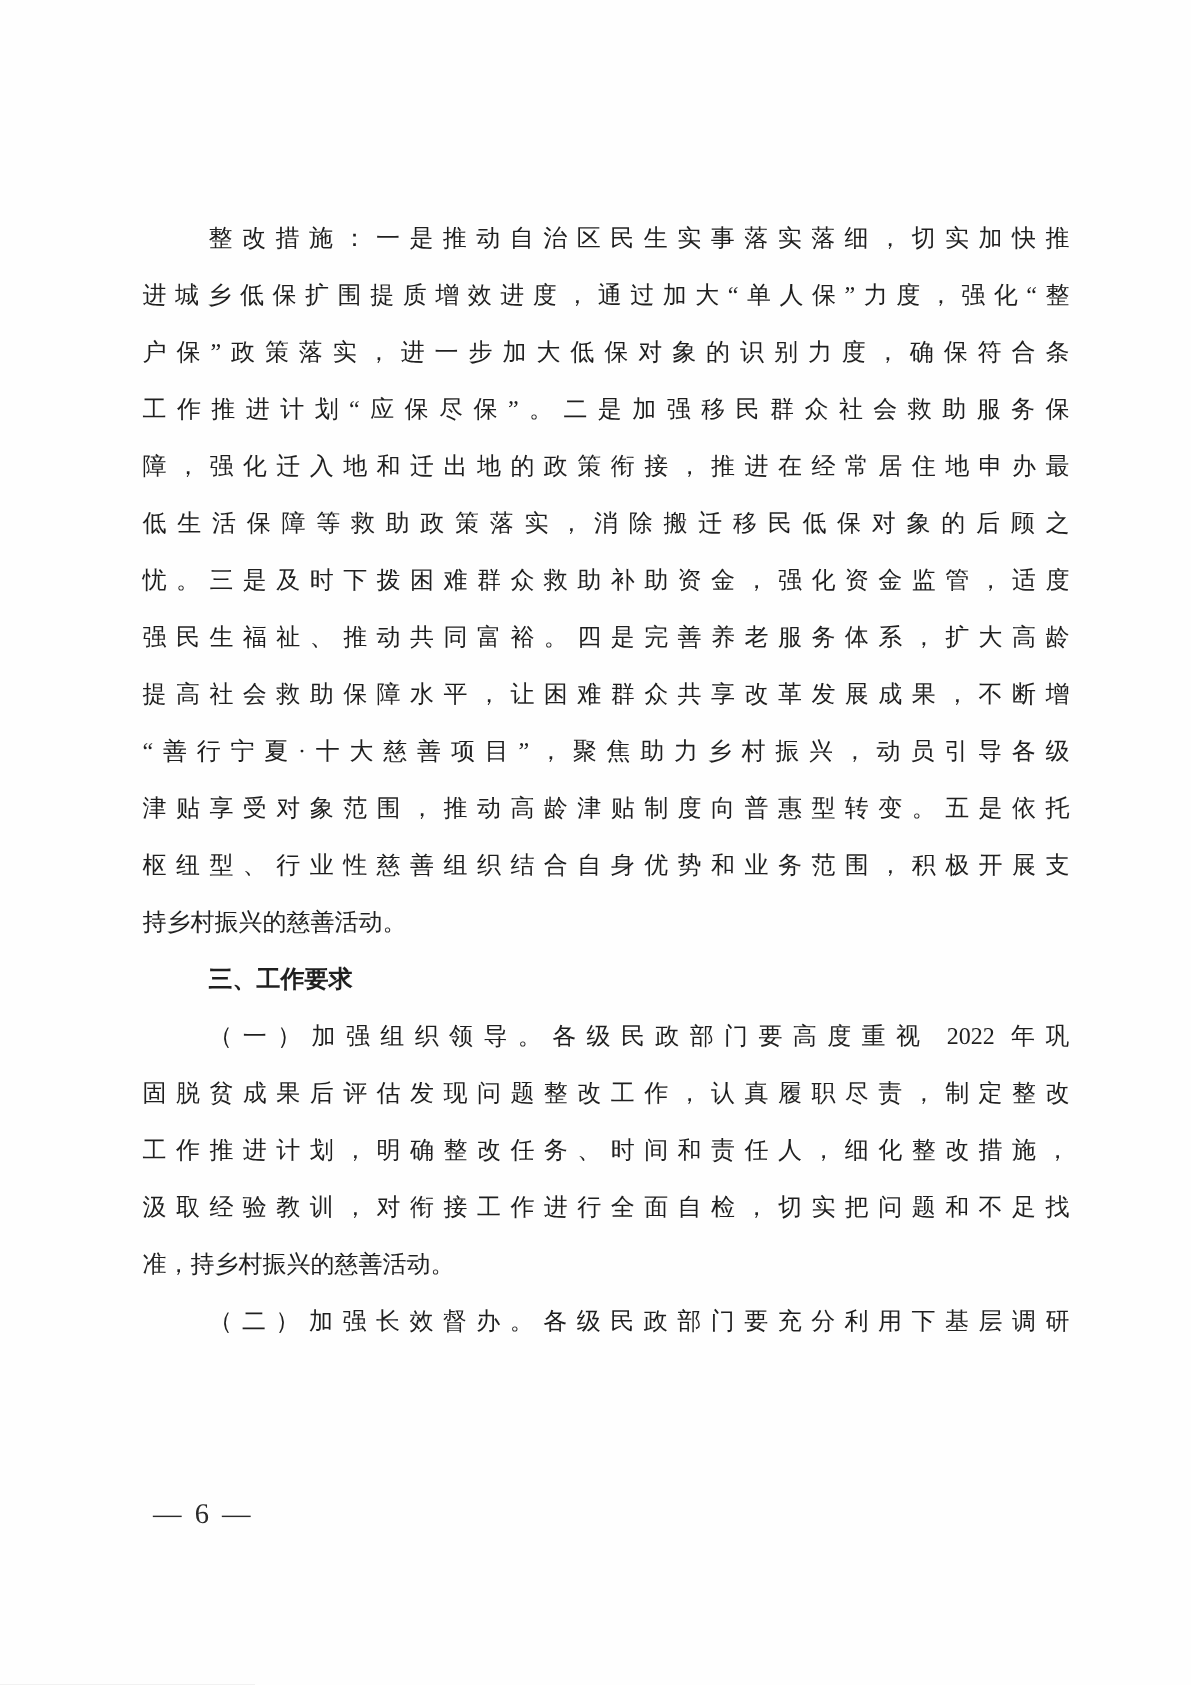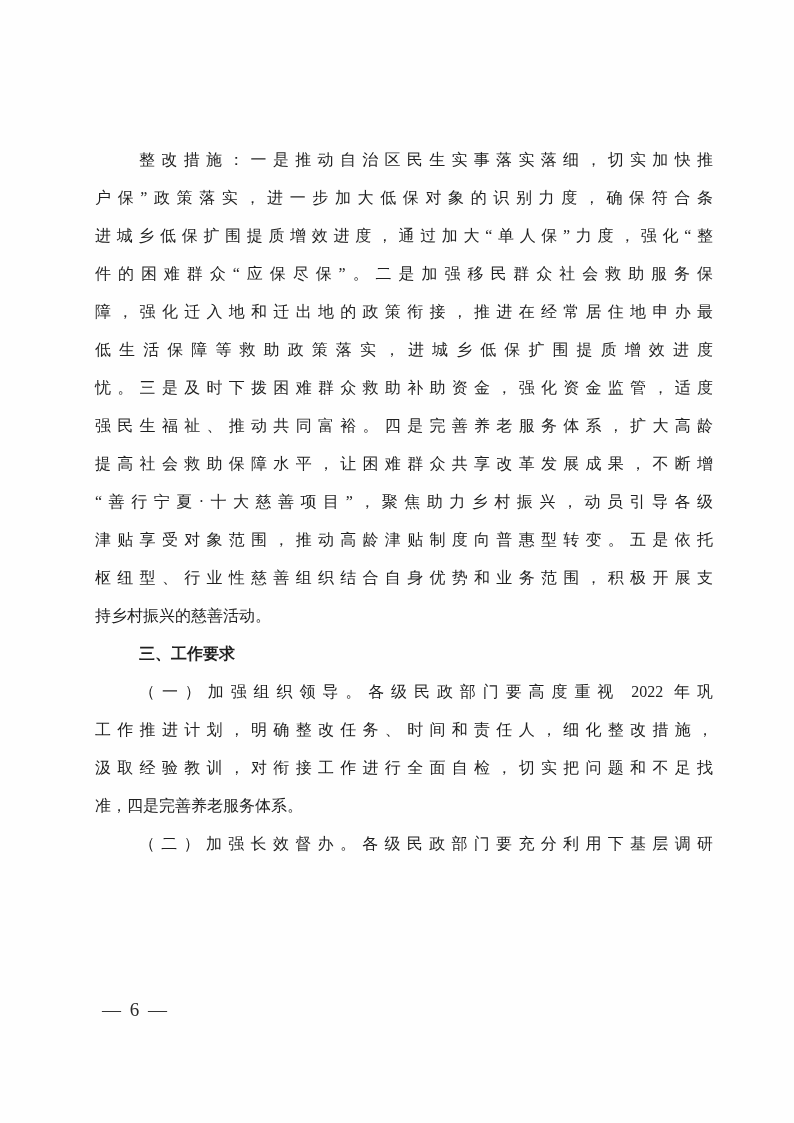--- a/index.html
+++ b/index.html
@@ -56,41 +56,42 @@
 </style>
 </head>
 <body>
 
 <div class="sheet">
 
   <div class="text-block">
 
     <div>
       <div class="ln first">整改措施：一是推动自治区民生实事落实落细，切实加快推</div>
+      <div class="ln">进城乡低保扩围提质增效进度，通过加大“单人保”力度，强化“整</div>
       <div class="ln">户保”政策落实，进一步加大低保对象的识别力度，确保符合条</div>
-      <div class="ln">进城乡低保扩围提质增效进度，通过加大“单人保”力度，强化“整</div>
-      <div class="ln">件的困难群众“应保尽保”。二是加强移民群众社会救助服务保</div>
+      <div class="ln">工作推进计划“应保尽保”。二是加强移民群众社会救助服务保</div>
       <div class="ln">障，强化迁入地和迁出地的政策衔接，推进在经常居住地申办最</div>
-      <div class="ln">低生活保障等救助政策落实，进城乡低保扩围提质增效进度</div>
+      <div class="ln">低生活保障等救助政策落实，消除搬迁移民低保对象的后顾之</div>
       <div class="ln">忧。三是及时下拨困难群众救助补助资金，强化资金监管，适度</div>
       <div class="ln">强民生福祉、推动共同富裕。四是完善养老服务体系，扩大高龄</div>
       <div class="ln">提高社会救助保障水平，让困难群众共享改革发展成果，不断增</div>
       <div class="ln">“善行宁夏·十大慈善项目”，聚焦助力乡村振兴，动员引导各级</div>
       <div class="ln">津贴享受对象范围，推动高龄津贴制度向普惠型转变。五是依托</div>
       <div class="ln">枢纽型、行业性慈善组织结合自身优势和业务范围，积极开展支</div>
       <div class="ln end">持乡村振兴的慈善活动。</div>
     </div>
 
     <div class="heading-line">三、工作要求</div>
 
     <div>
       <div class="ln first">（一）加强组织领导。各级民政部门要高度重视 2022 年巩</div>
+      <div class="ln">固脱贫成果后评估发现问题整改工作，认真履职尽责，制定整改</div>
       <div class="ln">工作推进计划，明确整改任务、时间和责任人，细化整改措施，</div>
       <div class="ln">汲取经验教训，对衔接工作进行全面自检，切实把问题和不足找</div>
-      <div class="ln end">准，四是完善养老服务体系。</div>
+      <div class="ln end">准，持乡村振兴的慈善活动。</div>
     </div>
 
     <div>
       <div class="ln first">（二）加强长效督办。各级民政部门要充分利用下基层调研</div>
     </div>
 
   </div>
 
   <div class="page-num">— 6 —</div>
 

